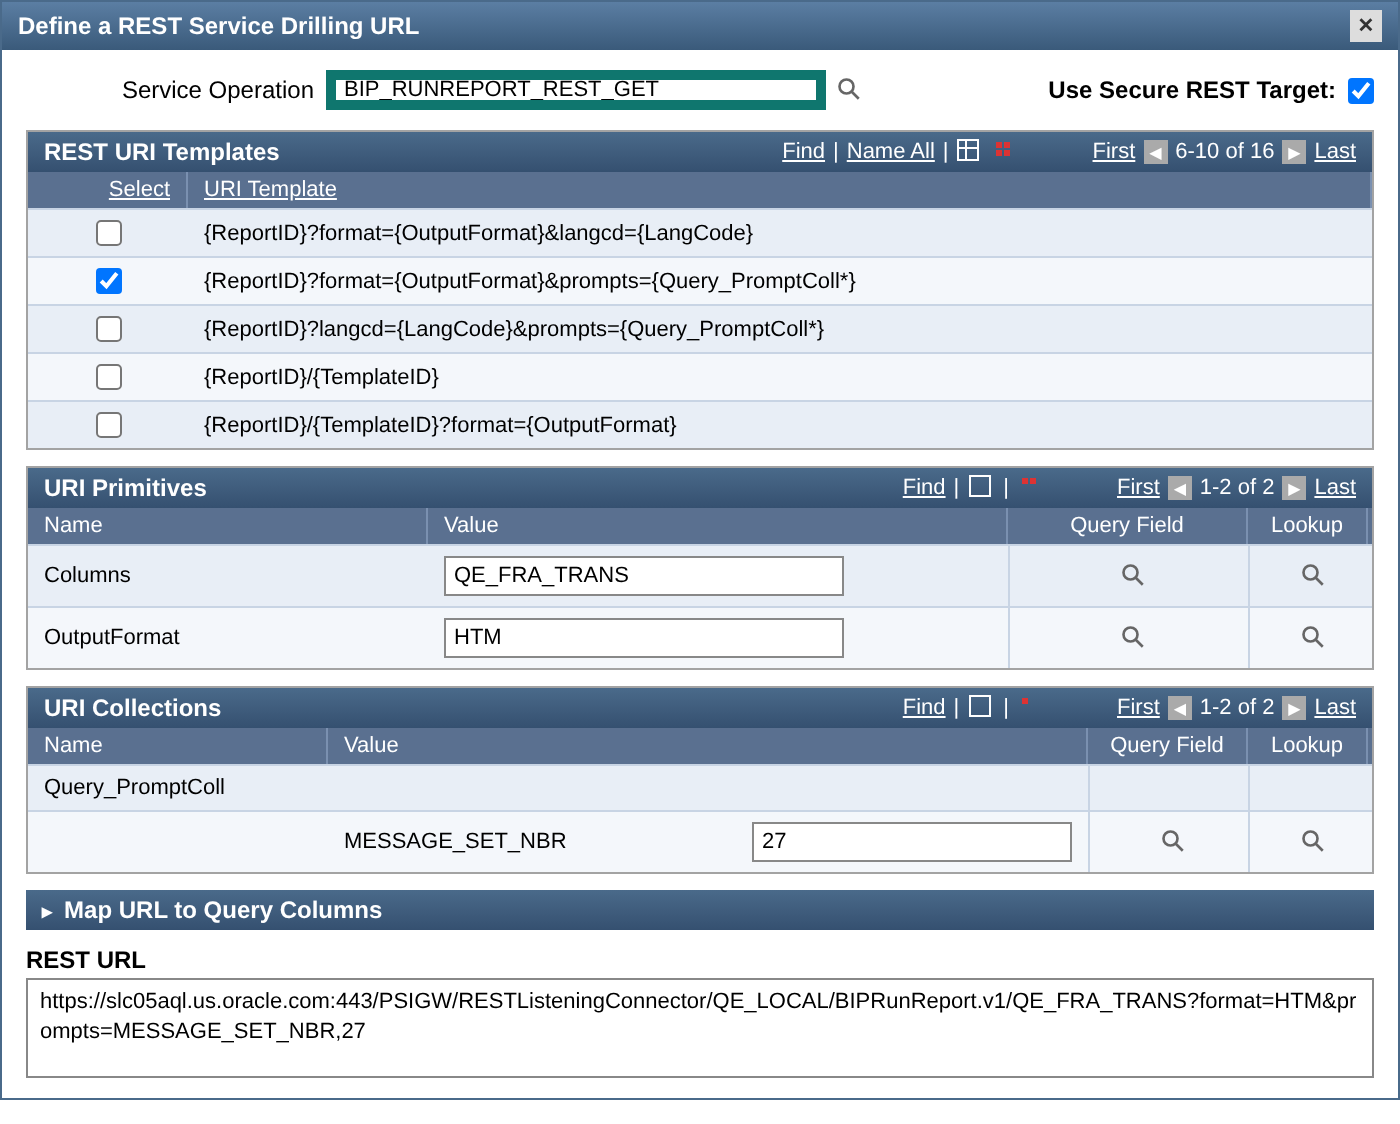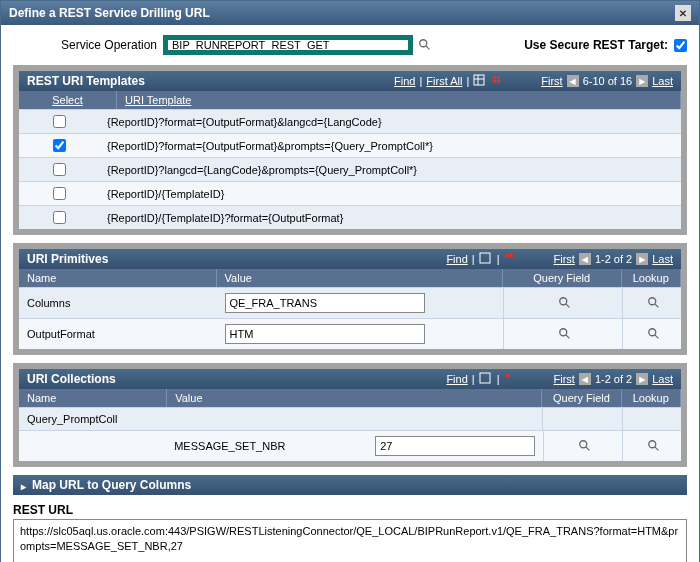--- a/index.html
+++ b/index.html
@@ -8,21 +8,21 @@
 .titlebar { background: linear-gradient(#5b7ea3, #3a5a7a); color: #fff; padding: 4px 8px; display: flex; justify-content: space-between; align-items: center; font-size: 12px; font-weight: bold; }
 .titlebar .close { width: 16px; height: 16px; background: #ddd; color: #333; display: flex; align-items: center; justify-content: center; cursor: pointer; font-size: 10px; }
 .content { padding: 10px 12px; }
 .toprow { display: flex; align-items: center; margin-bottom: 10px; }
 .toprow-label { width: 150px; text-align: right; padding-right: 6px; font-size: 12px; }
 .toprow input[type=text] { width: 250px; height: 20px; border: 5px solid #0f766e; padding: 2px 4px; font-size: 11px; }
 .mag { width: 16px; height: 16px; margin-left: 4px; cursor: pointer; display: inline-flex; align-items: center; justify-content: center; color: #555; }
 .mag svg { width: 14px; height: 14px; }
 .secure { margin-left: auto; display: flex; align-items: center; font-size: 12px; font-weight: bold; }
 .secure input { margin-left: 6px; }
-.section { border: 6px solid #a3a3a3; margin-bottom: 8px; }
+.section { border: 1px solid #a3a3a3; margin-bottom: 8px; }
 .section-hdr { background: linear-gradient(#4a6a8a, #355070); color: #fff; padding: 3px 8px; display: flex; align-items: center; font-size: 12px; font-weight: bold; }
 .section-hdr .title { flex: 0 0 auto; }
 .section-hdr .links { margin-left: auto; display: flex; align-items: center; gap: 4px; font-size: 11px; font-weight: normal; }
 .section-hdr .links a { color: #fff; text-decoration: underline; cursor: pointer; }
 .section-hdr .links .sep { color: #fff; }
 .section-hdr .icon { width: 14px; height: 14px; display: inline-flex; align-items: center; justify-content: center; cursor: pointer; }
 .section-hdr .nav { display: flex; align-items: center; gap: 4px; margin-left: 32px; font-size: 11px; }
 .section-hdr .nav .arrow { width: 12px; height: 12px; background: #aaa; display: inline-flex; align-items: center; justify-content: center; font-size: 8px; cursor: pointer; }
 .colhdr { background: #5a7090; color: #fff; display: flex; }
 .colhdr > div { padding: 3px 8px; border-right: 1px solid #7a90b0; font-size: 11px; }
@@ -73,21 +73,21 @@
         <input type="checkbox" checked="" style="">
       </div>
     </div>
 
     <div class="section templates">
       <div class="section-hdr">
         <span class="title">REST URI Templates</span>
         <div class="links">
           <a>Find</a>
           <span class="sep">|</span>
-          <a>First All</a>
+          <a>Name All</a>
           <span class="sep">|</span>
           <span class="icon">
               <svg viewBox="0 0 14 14">
                 <rect x="1" y="1" width="10" height="10" fill="none" stroke="#fff"></rect>
                 <path d="M5 1 L5 11 M1 5 L11 5" stroke="#fff"></path>
               </svg>
             </span>
           <span class="icon">
               <svg viewBox="0 0 14 14">
                 <rect x="2" y="2" width="3" height="3" fill="#d33"></rect>
@@ -99,21 +99,21 @@
           <div class="nav">
             <a>First</a>
             <span class="arrow">◀</span>
             <span>6-10 of 16</span>
             <span class="arrow">▶</span>
             <a>Last</a>
           </div>
         </div>
       </div>
       <div class="colhdr">
-        <div class="select-col" style="width:98px;text-align:center"><a>Select</a></div>
+        <div class="select-col" style="width:80px;text-align:right"><a>Select</a></div>
         <div style="flex:1"><a>URI Template</a></div>
       </div>
       <div class="rows">
         <div class="row">
             <div class="select-col">
               <input type="checkbox" style="">
             </div>
             <div class="uri-col">{ReportID}?format={OutputFormat}&amp;langcd={LangCode}</div>
           </div>
         <div class="row">

